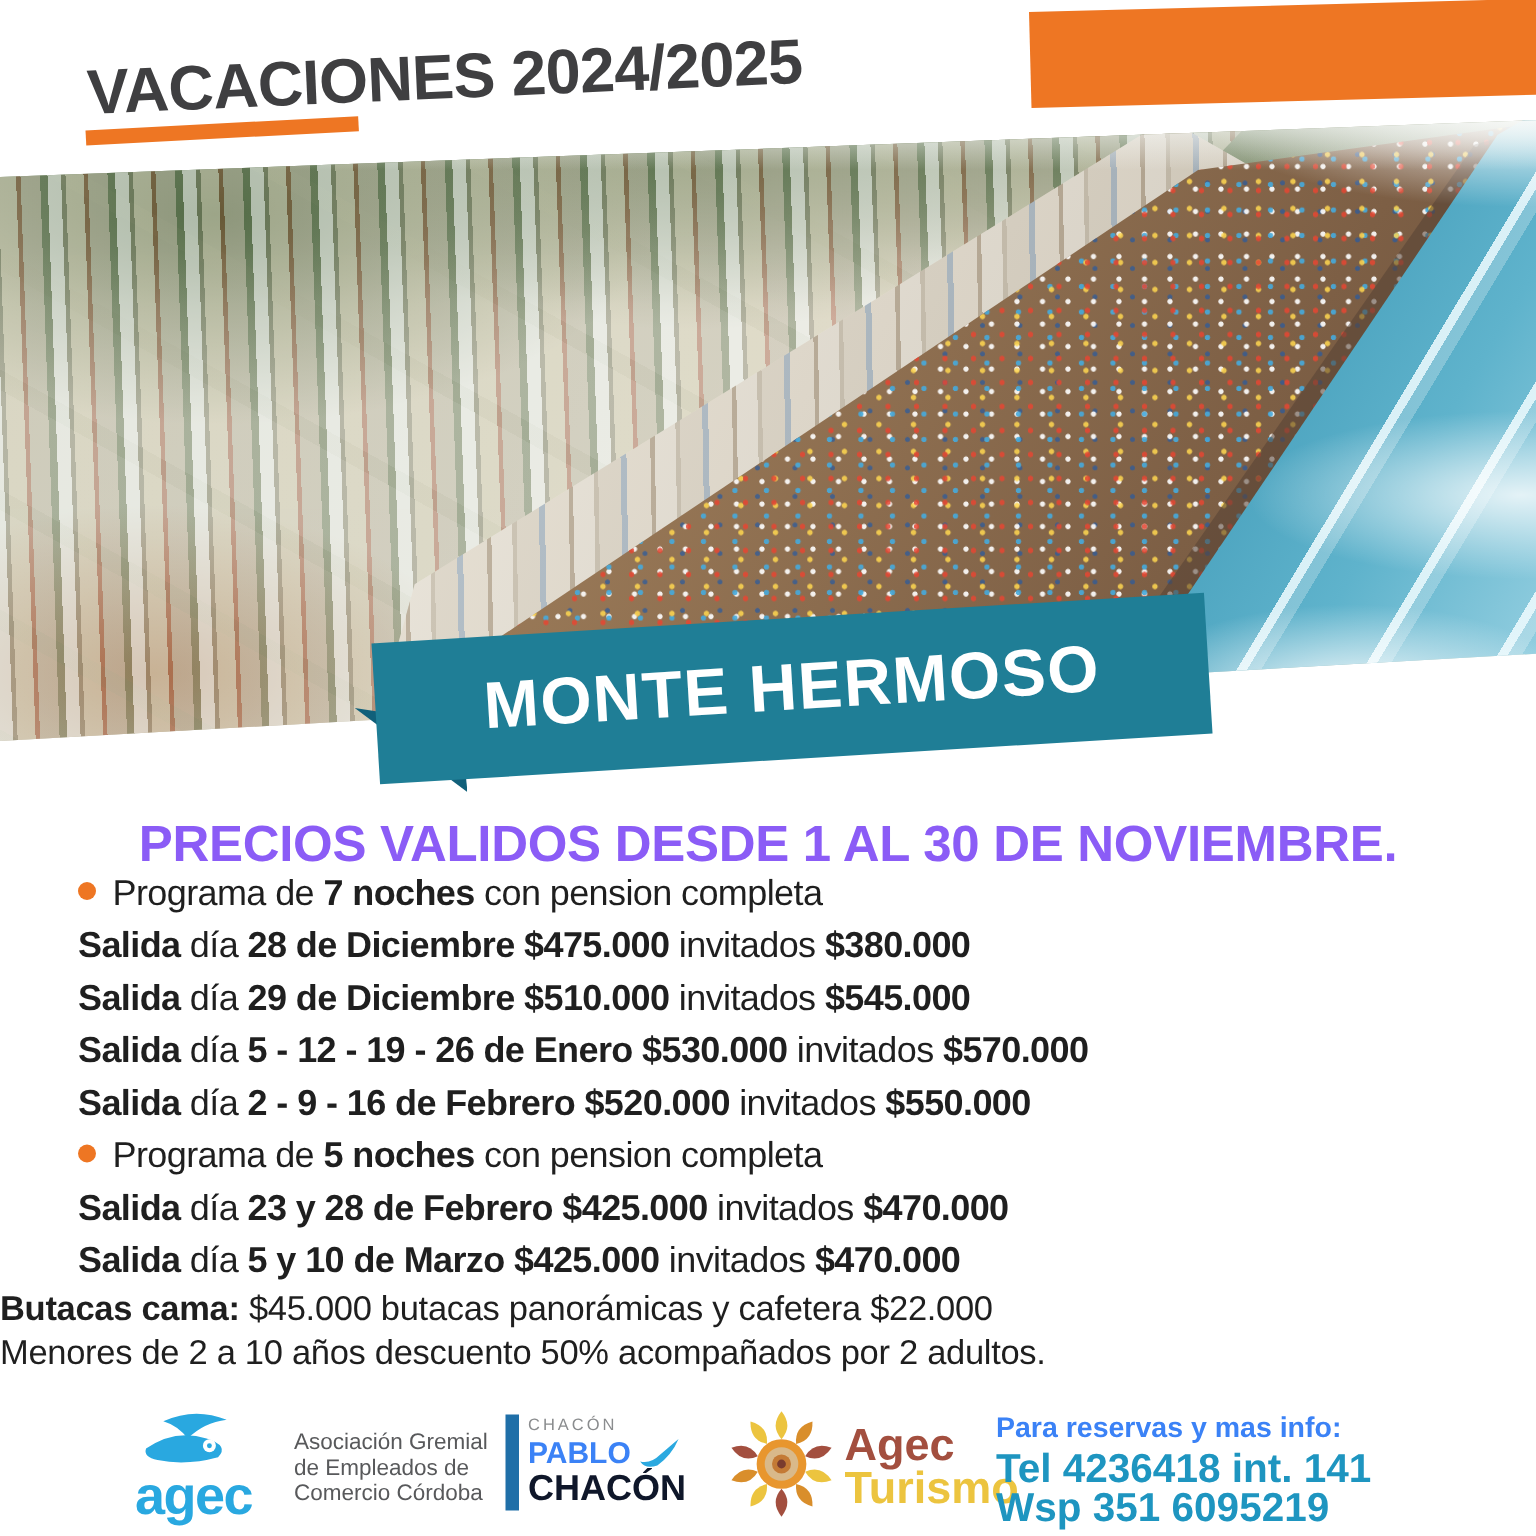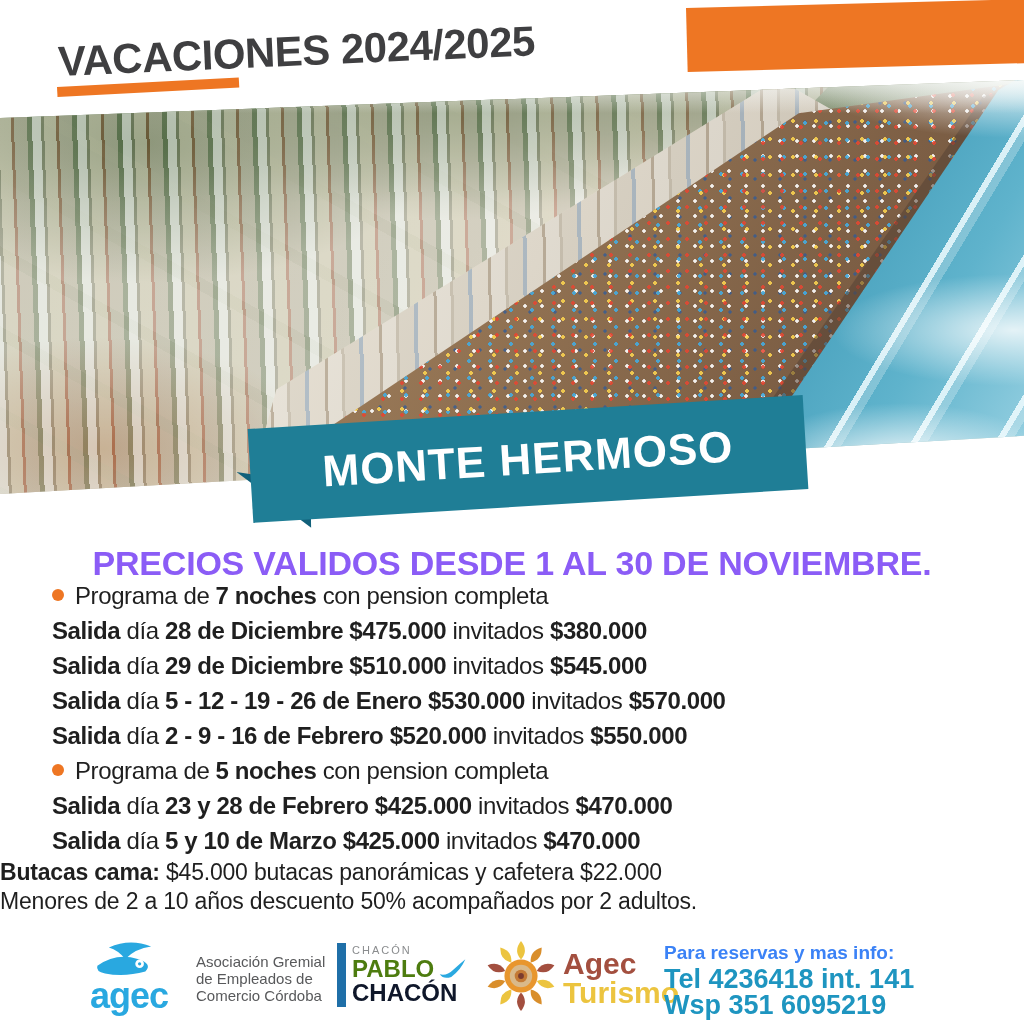--- a/index.html
+++ b/index.html
@@ -117,21 +117,21 @@
   .note2{top:888px;}
   
   .footer{position:absolute;left:0;top:935px;width:1024px;height:90px;}
   .footer *{white-space:nowrap;}
   .agec-logo{position:absolute;left:82px;top:4px;}
   .agec-word{font-size:36px;font-weight:800;color:#29a8e0;letter-spacing:-1px;margin-top:-8px;margin-left:8px;}
   .org{position:absolute;left:196px;top:18px;font-size:15px;line-height:17px;color:#58595b;}
   .gestion{position:absolute;left:337px;top:8px;display:flex;}
   .gestion-bar{width:9px;height:64px;background:#1f6fa8;margin-right:6px;}
   .gestion-small{font-size:11px;letter-spacing:2px;color:#8a8c8e;line-height:14px;}
-  .gestion-name1{font-size:24px;font-weight:800;color:#4d7c0f;line-height:24px;}
+  .gestion-name1{font-size:20px;font-weight:800;color:#3b82f6;line-height:24px;}
   .gestion-name2{font-size:24px;font-weight:800;color:#0f172a;line-height:24px;}
   .gestion-row{display:flex;align-items:flex-start;}
   .sun-wrap{position:absolute;left:482px;top:2px;}
   .turismo{position:absolute;left:563px;top:14px;line-height:29px;}
   .turismo-1{font-size:30px;font-weight:800;color:#a34f3f;}
   .turismo-2{font-size:30px;font-weight:800;color:#ecc43f;}
   .contact{position:absolute;left:664px;top:5px;}
   .contact-info{font-size:19px;font-weight:bold;color:#3b82f6;line-height:26px;}
   .contact-tel,.contact-wsp{font-size:27px;font-weight:bold;color:#1e95c0;line-height:26px;}
 </style>

